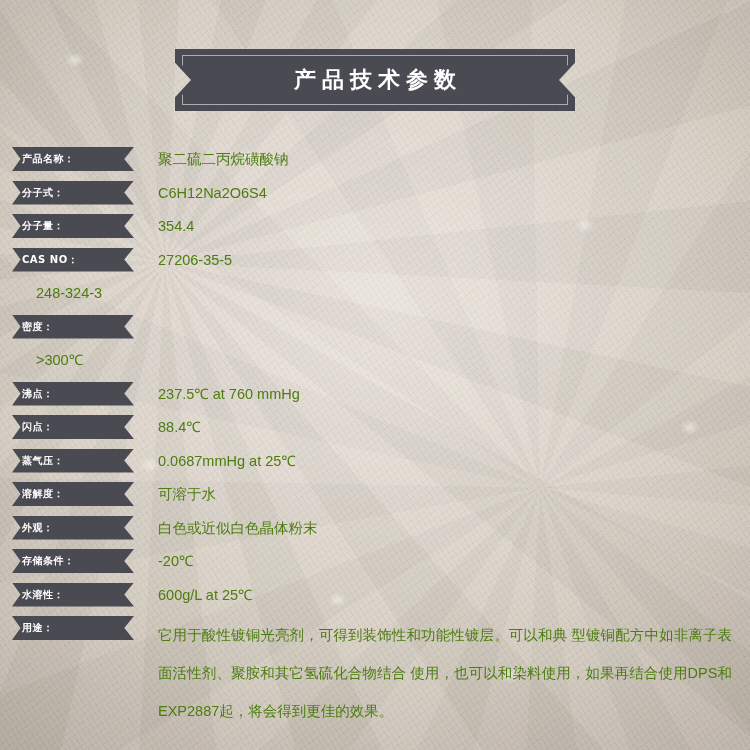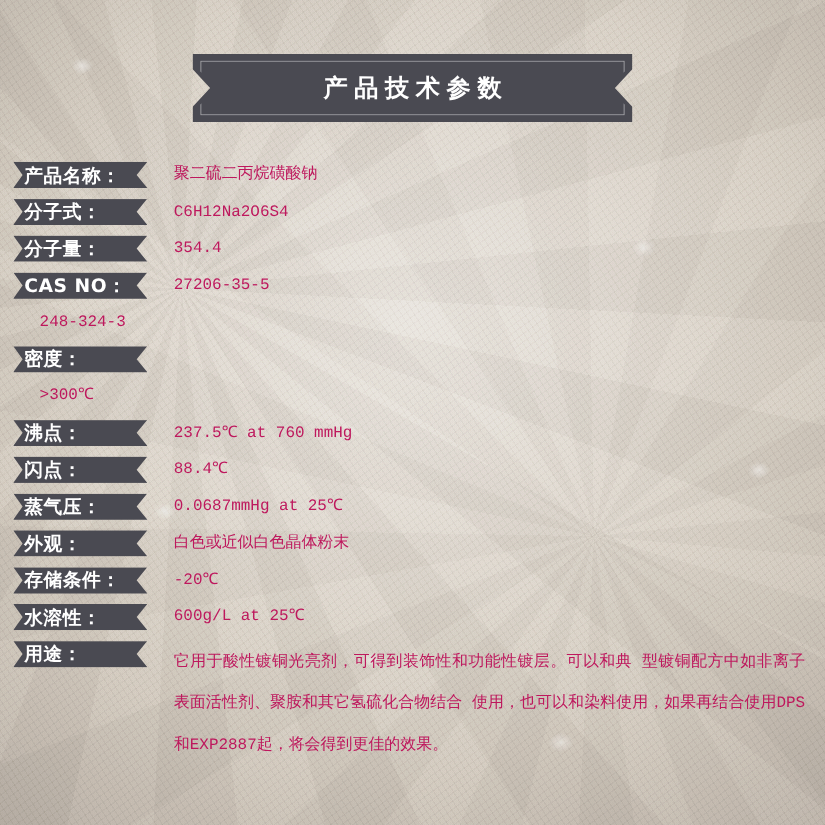--- a/index.html
+++ b/index.html
@@ -96,38 +96,38 @@
     align-items: flex-start;
     margin-bottom: 9.5px;
     min-height: 24px;
   }
   .spec-label {
     position: relative;
     width: 122px;
     height: 24px;
     flex: 0 0 122px;
     color: #ffffff;
-    font-size: 17px;
+    font-size: 10px;
     font-weight: bold;
     display: flex;
     align-items: center;
     padding-left: 10px;
     box-sizing: border-box;
     background: #4a4a52;
     clip-path: polygon(0 0, 100% 0, 92% 50%, 100% 100%, 0 100%, 7% 50%);
     letter-spacing: 0.5px;
     font-family: "DejaVu Sans", "Liberation Sans", sans-serif;
   }
   .spec-value {
     flex: 1 1 auto;
     padding-left: 24px;
-    color: #be185d;
+    color: #4d7c0f;
     font-size: 14.5px;
     line-height: 24px;
-    font-family: Liberation Mono, monospace;
+    font-family: Liberation Sans, sans-serif;
   }
   .spec-row.multiline .spec-value {
     line-height: 38px;
     padding-right: 6px;
     text-align: justify;
   }
 </style>
 </head>
 <body>
 
@@ -182,20 +182,24 @@
   <div class="spec-row">
     <div class="spec-label">闪点：</div>
     <div class="spec-value">88.4℃</div>
   </div>
 
   <div class="spec-row">
     <div class="spec-label">蒸气压：</div>
     <div class="spec-value">0.0687mmHg at 25℃</div>
   </div>
 
+  <div class="spec-row">
+    <div class="spec-label">溶解度：</div>
+    <div class="spec-value">可溶于水</div>
+  </div>
 
   <div class="spec-row">
     <div class="spec-label">外观：</div>
     <div class="spec-value">白色或近似白色晶体粉末</div>
   </div>
 
   <div class="spec-row">
     <div class="spec-label">存储条件：</div>
     <div class="spec-value">-20℃</div>
   </div>

